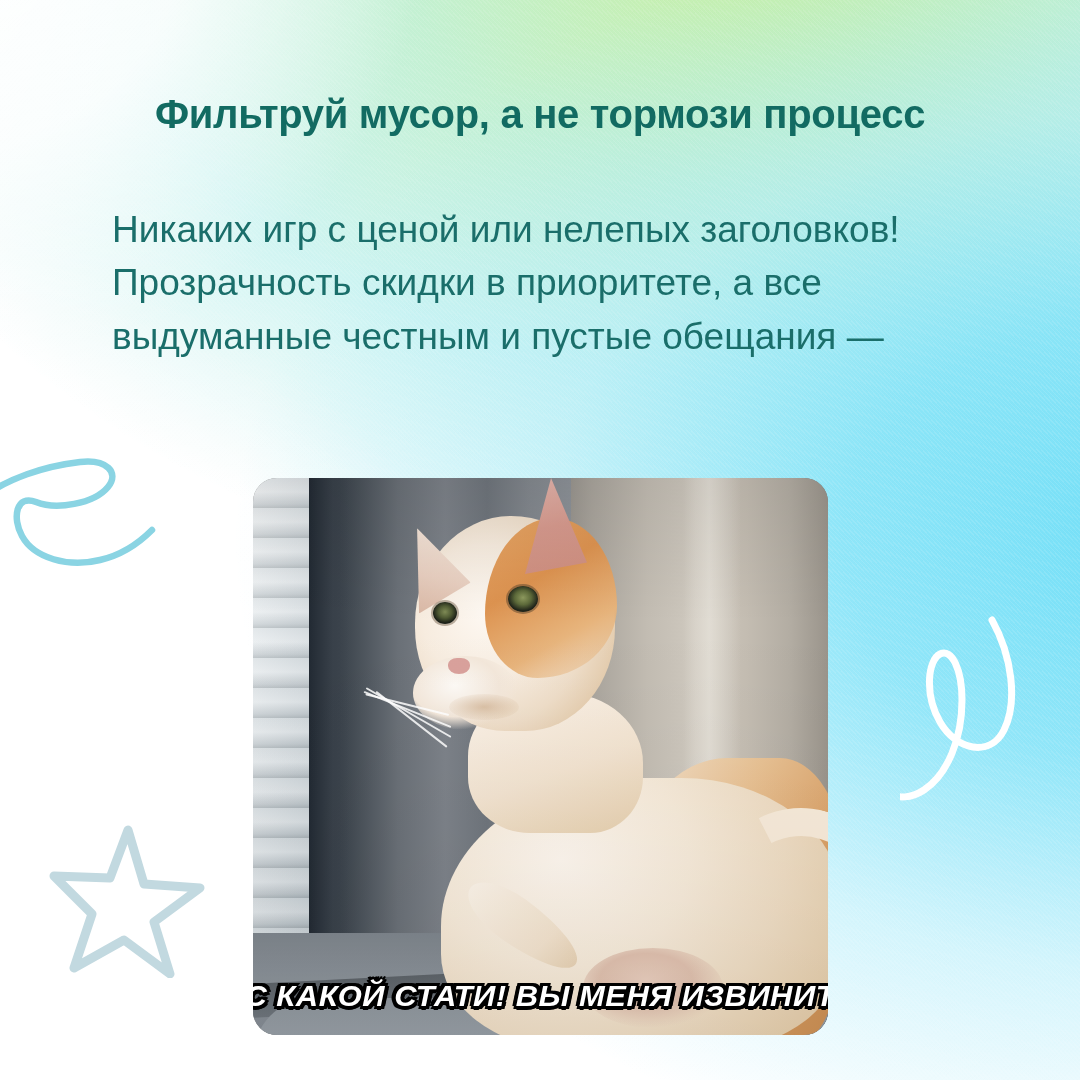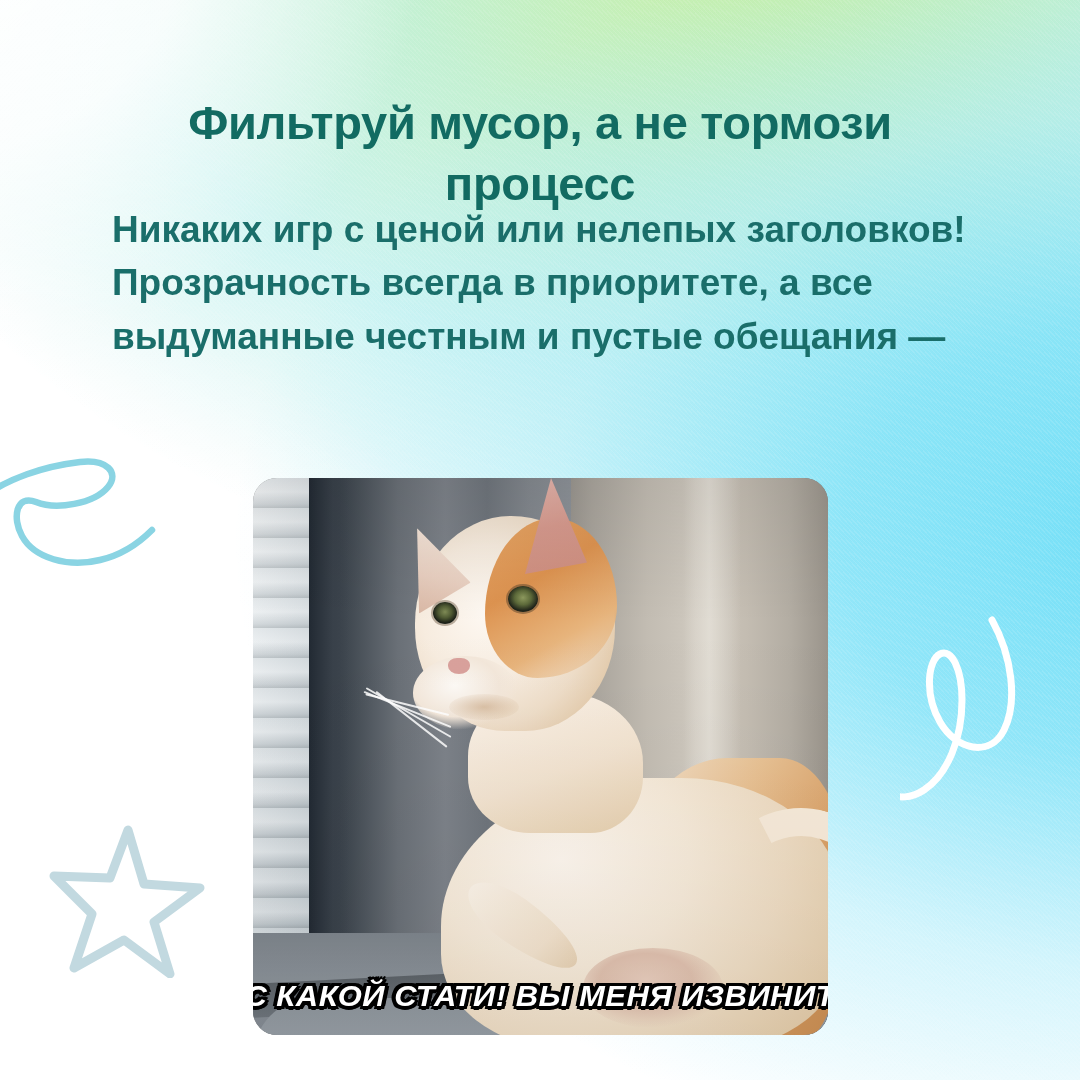--- a/index.html
+++ b/index.html
@@ -94,33 +94,33 @@
   #doodle-star-left  { left: 46px;  top: 818px; width: 165px; height: 160px; }
   #doodle-loop-right { left: 900px; top: 598px; width: 185px; height: 245px; }
 
   
   #headline {
     position: absolute;
     left: 96px;
     top: 62px;
     width: 888px;
     text-align: center;
-    font-size: 47px;
+    font-size: 40px;
     font-weight: 700;
     line-height: 1.28;
     letter-spacing: -0.3px;
     color: #126b62;
   }
   #bodycopy {
     position: absolute;
     left: 112px;
     top: 203px;
     width: 860px;
     font-size: 37px;
-    font-weight: 700;
+    font-weight: 400;
     line-height: 1.44;
     color: #1a6e6a;
     text-align: left;
   }
   #bodycopy .line { display: block; white-space: nowrap; }
 
   
   #photo-card {
     position: absolute;
     left: 253px;
@@ -331,21 +331,21 @@
   <svg class="doodle" id="doodle-loop-right" viewBox="0 0 185 245">
     <path d="M92 22 C 112 58, 118 104, 104 132 C 90 160, 56 152, 40 124
              C 24 96, 28 62, 40 56 C 52 50, 62 72, 62 102
              C 62 140, 48 176, 24 192 C 10 201, -2 200, -8 196" fill="none" stroke="#ffffff" stroke-width="7" stroke-linecap="round"></path>
   </svg>
 
   <h1 id="headline">Фильтруй мусор, а не тормози процесс</h1>
 
   <div id="bodycopy">
     <span class="line">Никаких игр с ценой или нелепых заголовков!</span>
-    <span class="line">Прозрачность всегда в приоритете, а все</span>
+    <span class="line">Прозрачность скидки в приоритете, а все</span>
     <span class="line">выдуманные честным и пустые обещания —</span>
   </div>
 
   <div id="photo-card">
 
     <div class="ph" id="ph-blinds"></div>
     <div class="ph" id="ph-blinds-2"></div>
     <div class="ph" id="ph-curtain-light"></div>
     <div class="ph" id="ph-curtain-light-edge"></div>
     <div class="ph" id="ph-curtain-dark"></div>

